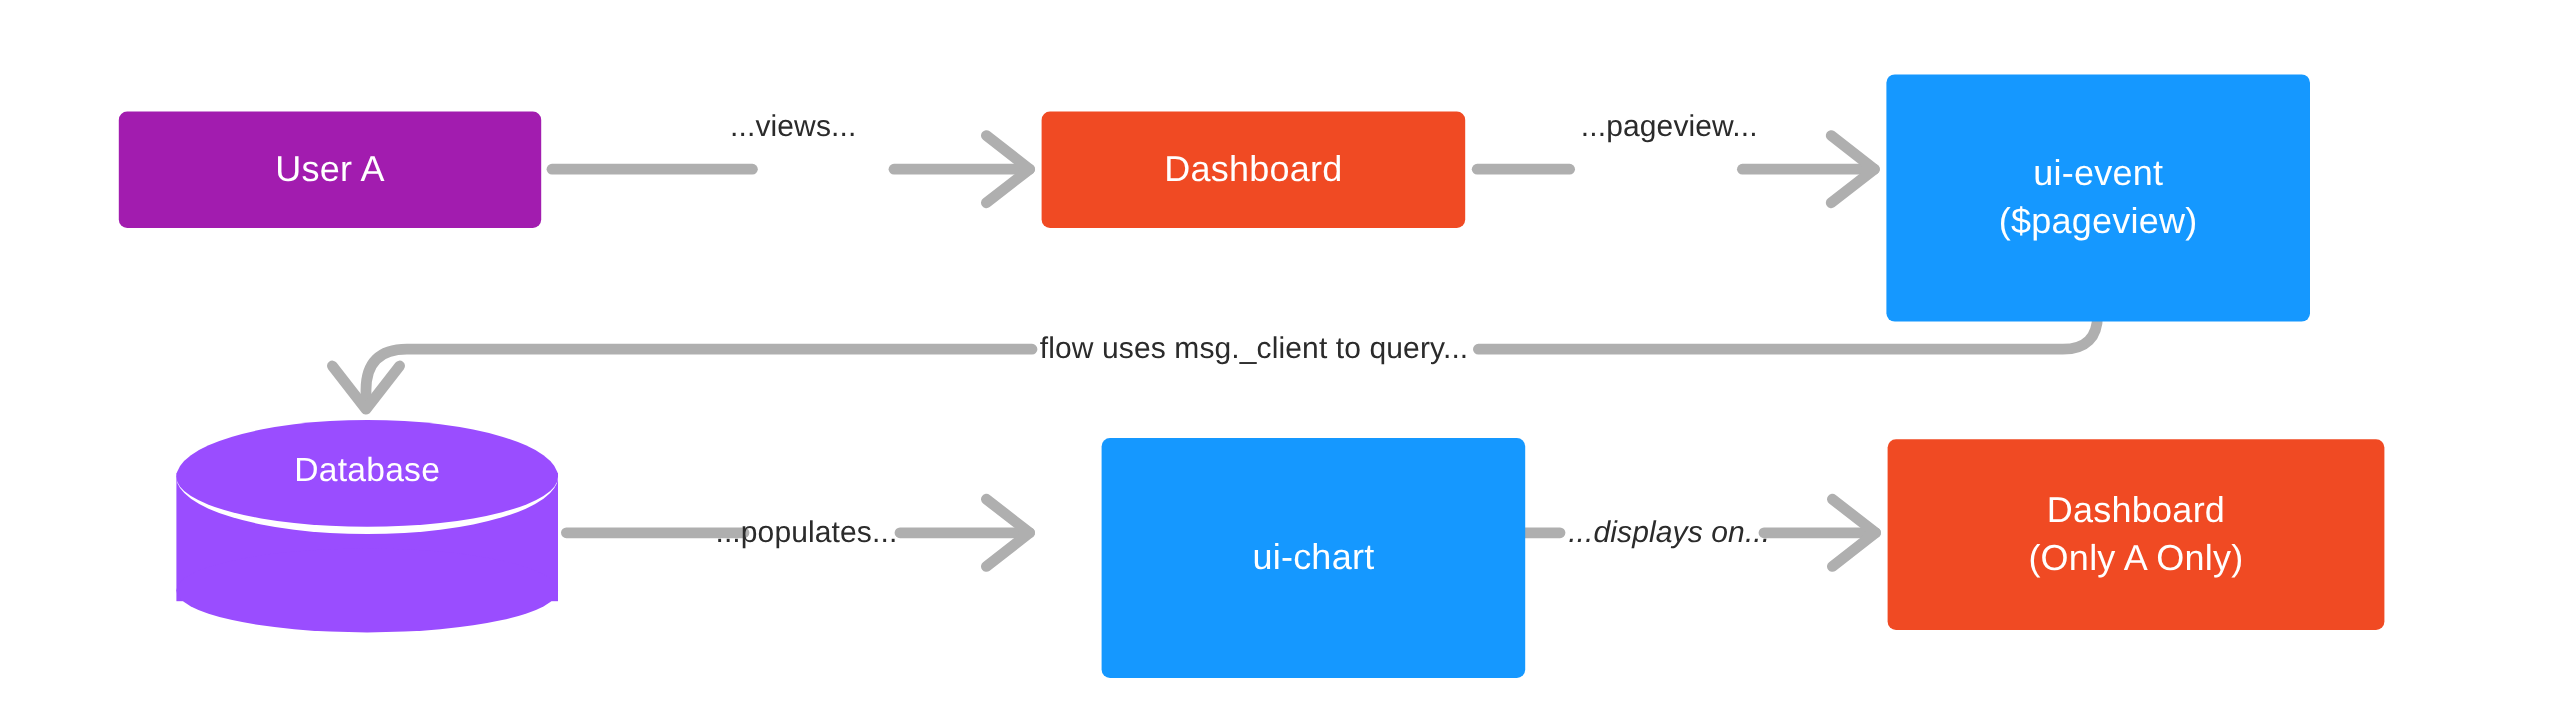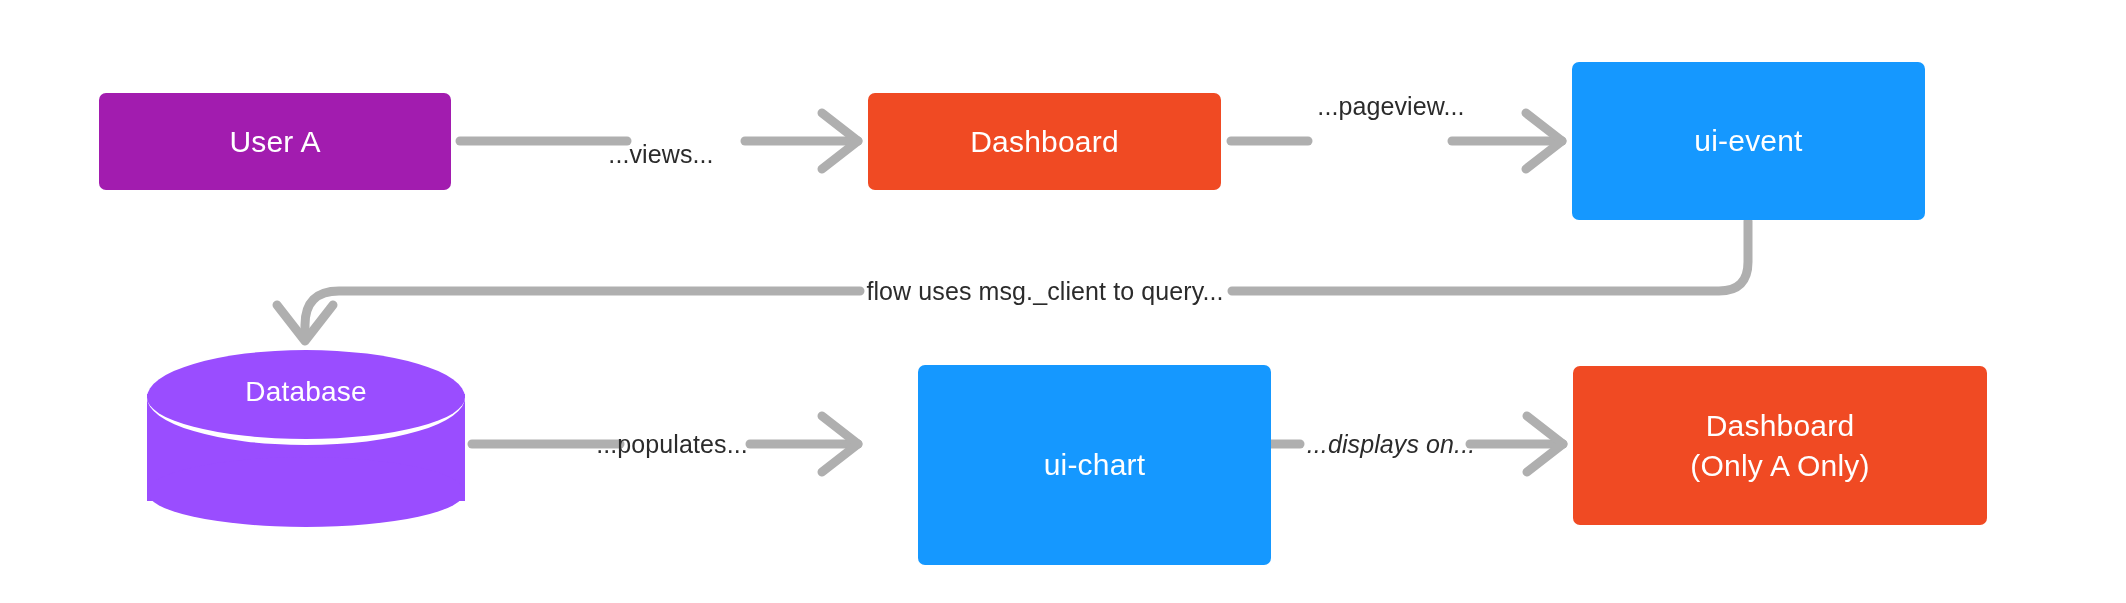--- a/index.html
+++ b/index.html
@@ -51,21 +51,21 @@
     left: 99px;  top: 93px;  width: 352px; height: 97px;
     background: #a21caf;
     font-size: 30px;
   }
   #node-dashboard-top {
     left: 868px; top: 93px;  width: 353px; height: 97px;
     background: #F04A23;
     font-size: 30px;
   }
   #node-ui-event {
-    left: 1572px; top: 62px; width: 353px; height: 158px;
+    left: 1572px; top: 62px; width: 353px; height: 206px;
     background: #1598FF;
     font-size: 30px;
   }
   #node-ui-chart {
     left: 918px; top: 365px; width: 353px; height: 200px;
     background: #1598FF;
     font-size: 30px;
   }
   #node-dashboard-bottom {
     left: 1573px; top: 366px; width: 414px; height: 159px;
@@ -115,21 +115,21 @@
   }
   
   .edge-label {
     position: absolute;
     color: #2b2b2b;
     font-size: 25px;
     white-space: nowrap;
     letter-spacing: 0.1px;
     transform: translate(-50%, -50%);
   }
-  #lbl-views       { left: 661px;  top: 106px; margin-top: 48px; }
+  #lbl-views       { left: 661px;  top: 106px; }
   #lbl-triggers    { left: 1391px; top: 106px; }
   #lbl-flow-query  { left: 1045px; top: 291px; }
   #lbl-populates   { left: 672px;  top: 444px; }
   #lbl-displays    { left: 1391px; top: 444px; font-style: italic; }
 </style>
 </head>
 <body>
 
 <div id="canvas">
 
@@ -162,20 +162,21 @@
   <div class="node rect" id="node-user-a">
     <span class="line1">User A</span>
   </div>
 
   <div class="node rect" id="node-dashboard-top">
     <span class="line1">Dashboard</span>
   </div>
 
   <div class="node rect" id="node-ui-event">
     <span class="line1">ui-event</span>
+    <span class="line2">($pageview)</span>
   </div>
 
   <div id="node-database">
     <div class="cyl-body"></div>
     <div class="cyl-bottom"></div>
     <div class="cyl-top"></div>
     <div class="db-label">Database</div>
   </div>
 
   <div class="node rect" id="node-ui-chart">

